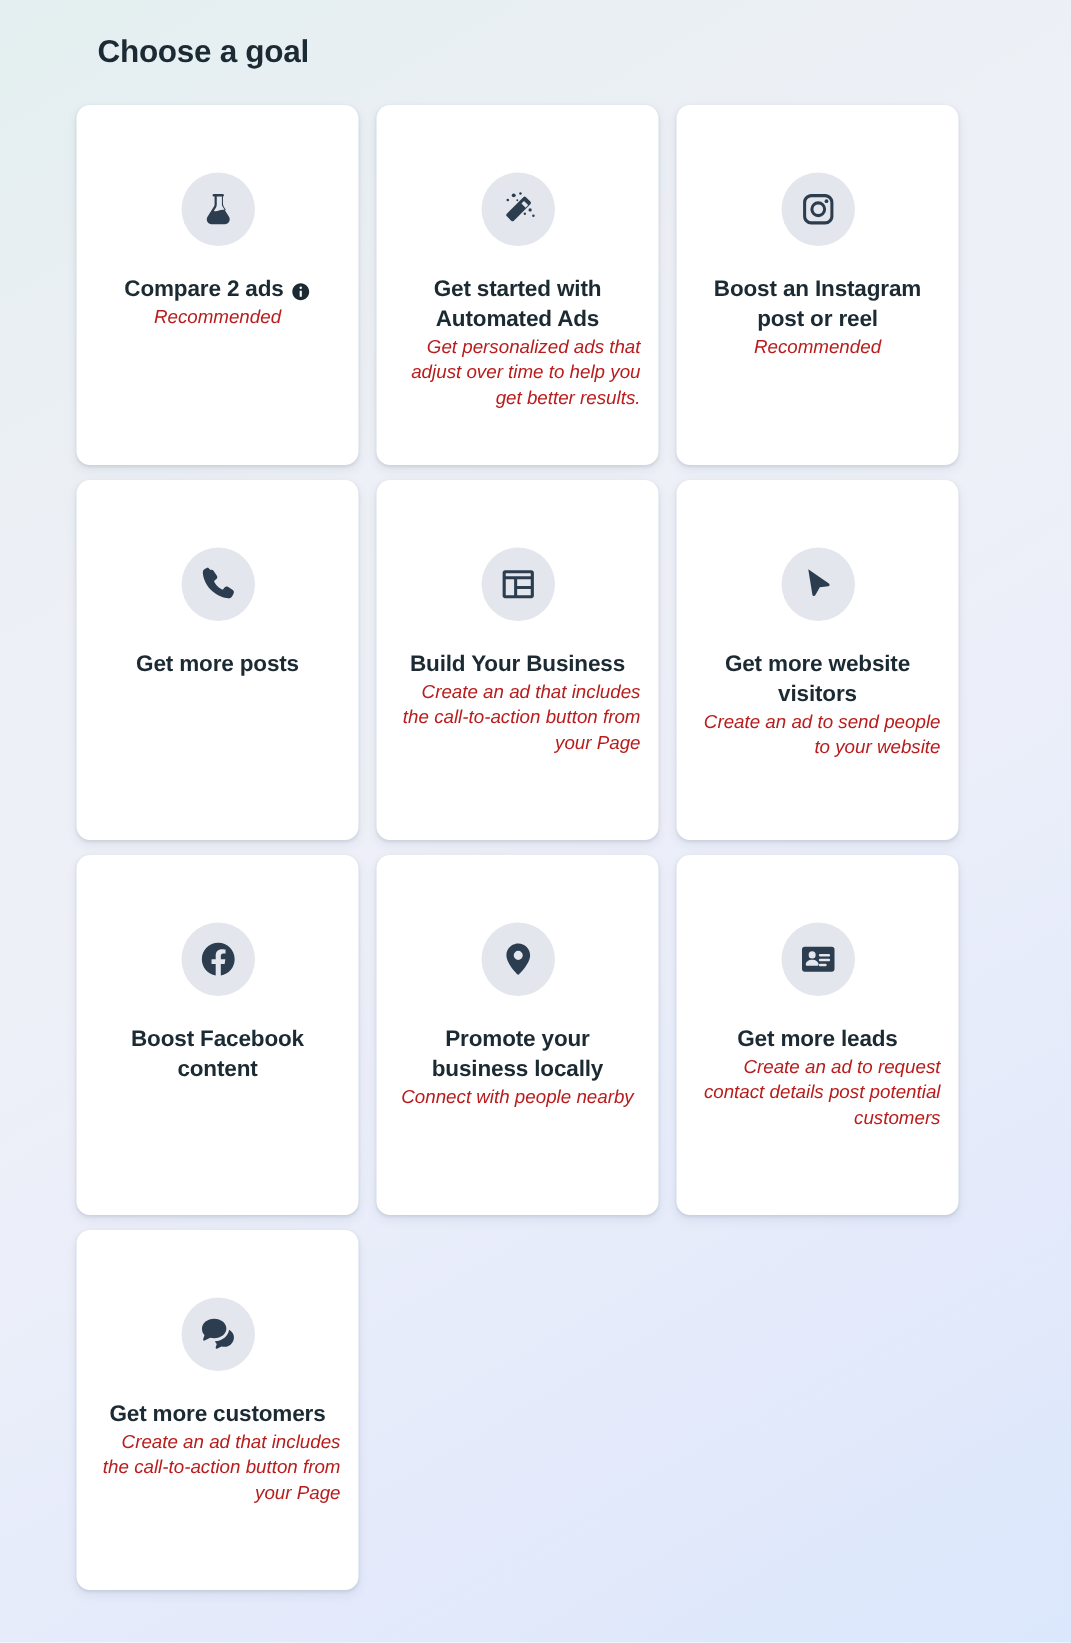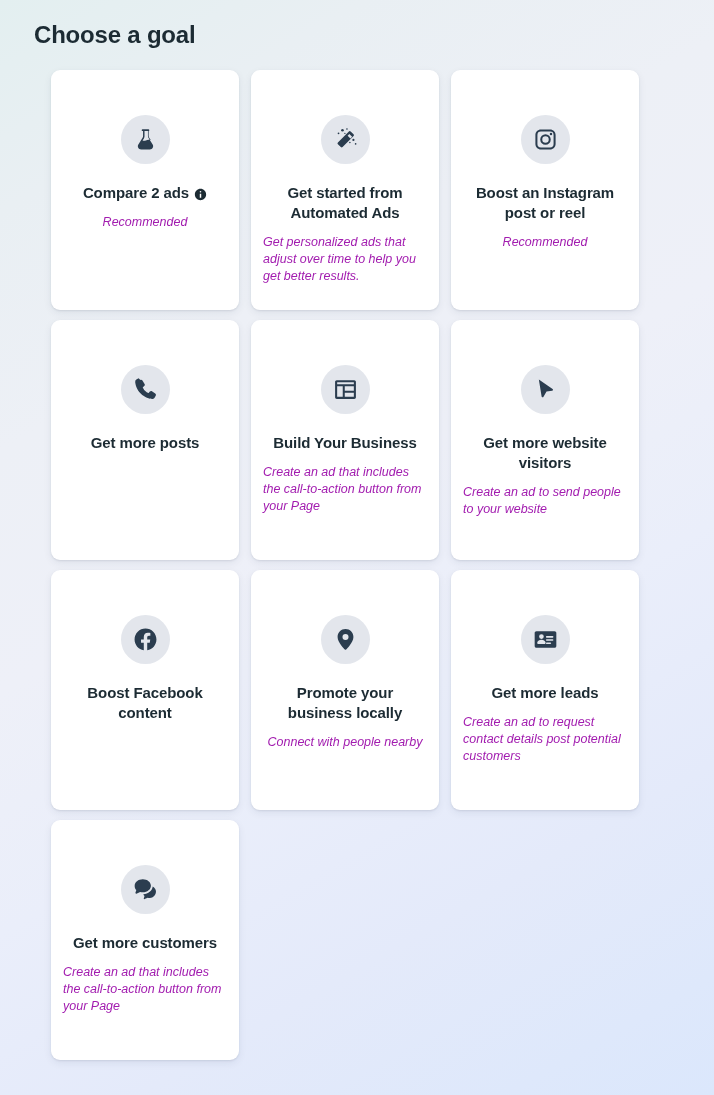--- a/index.html
+++ b/index.html
@@ -27,23 +27,23 @@
   }
 
   .page {
     width: 714px;
     height: 1095px;
     position: relative;
   }
 
   .page-title {
     position: absolute;
-    left: 34px;
+    left: 65px;
     top: 22px;
-    font-size: 24px;
+    font-size: 21px;
     line-height: 26px;
     font-weight: 700;
     letter-spacing: -0.2px;
     color: #1c2b33;
     text-align: right;
   }
 
   .goal-grid {
     position: absolute;
     left: 51px;
@@ -110,26 +110,25 @@
     width: 13px;
     height: 13px;
     flex: 0 0 auto;
     display: inline-block;
     position: relative;
     top: 1px;
   }
   .info-icon svg { width: 13px; height: 13px; display: block; fill: #1c2b33; }
 
   .card-sub {
-    margin-top: 11px;
     font-size: 12.5px;
     line-height: 17px;
     font-style: italic;
-    text-align: left;
-    color: #a21caf;
+    text-align: right;
+    color: #b91c1c;
     max-width: 168px;
   }
 </style>
 </head>
 <body>
 
 <div class="page">
 
   <h1 class="page-title">Choose a goal</h1>
 
@@ -157,21 +156,21 @@
             <circle cx="9.1" cy="3.1" r="1.25"></circle>
             <circle cx="13.4" cy="1.95" r=".8"></circle>
             <circle cx="5.3" cy="6.1" r=".85"></circle>
             <circle cx="19.6" cy="12.4" r="1.05"></circle>
             <circle cx="16.2" cy="14.9" r=".75"></circle>
             <circle cx="21.7" cy="16.2" r=".8"></circle>
             <circle cx="11.4" cy="6.2" r=".6"></circle>
           </svg>
         </div>
         <div class="card-title title-row">
-          <span>Get started from Automated Ads</span>
+          <span>Get started with Automated Ads</span>
         </div>
         <div class="card-sub">Get personalized ads that adjust over time to help you get better results.</div>
       </div>
       <div class="goal-card">
         <div class="icon-circle">
           <svg viewBox="0 0 24 24">
             <path d="M7.6 2.3h8.8c2.93 0 5.3 2.37 5.3 5.3v8.8c0 2.93-2.37 5.3-5.3 5.3H7.6c-2.93 0-5.3-2.37-5.3-5.3V7.6c0-2.93 2.37-5.3 5.3-5.3zm0 1.95A3.35 3.35 0 004.25 7.6v8.8A3.35 3.35 0 007.6 19.75h8.8a3.35 3.35 0 003.35-3.35V7.6a3.35 3.35 0 00-3.35-3.35H7.6z"></path>
             <path d="M12 6.95A5.05 5.05 0 1012 17.05 5.05 5.05 0 0012 6.95zm0 1.95a3.1 3.1 0 110 6.2 3.1 3.1 0 010-6.2z"></path>
             <circle cx="17.25" cy="6.8" r="1.2"></circle>
           </svg>

